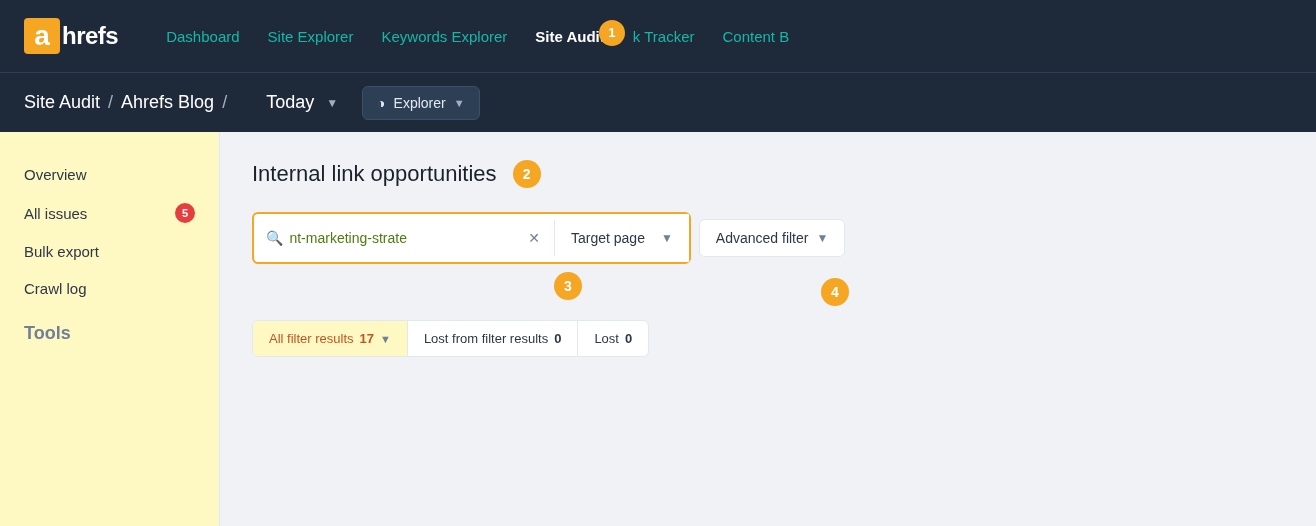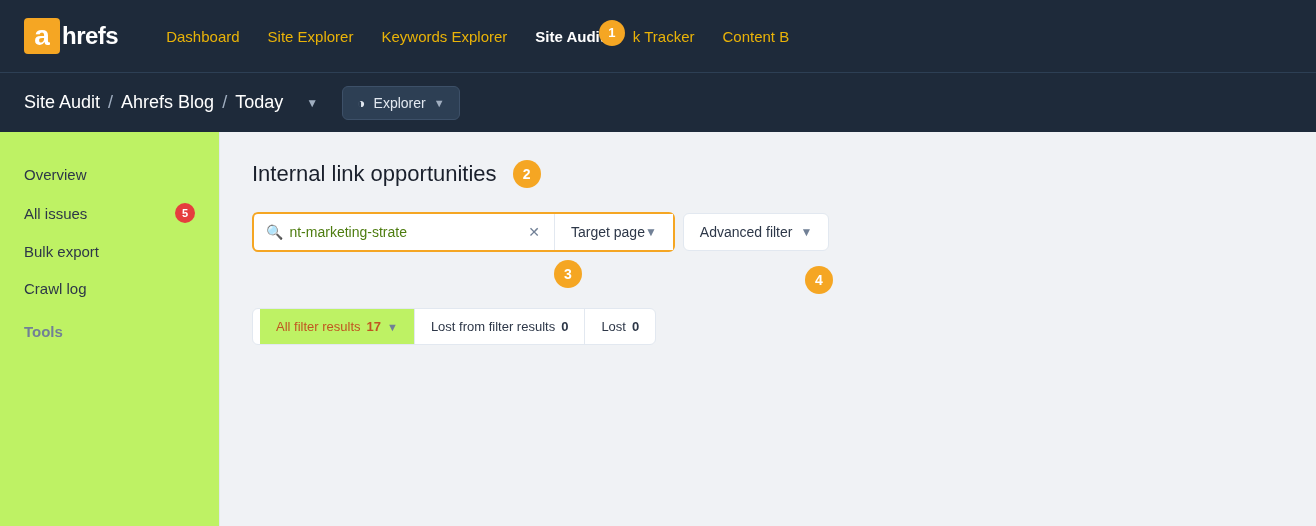--- a/index.html
+++ b/index.html
@@ -37,21 +37,21 @@
       font-size: 24px;
       font-weight: 700;
       letter-spacing: -0.5px;
     }
     .nav-links {
       display: flex;
       gap: 28px;
       margin-left: 16px;
     }
     .nav-link {
-      color: #eab308;
+      color: #14b8a6;
       font-size: 15px;
       text-decoration: none;
       cursor: pointer;
       white-space: nowrap;
     }
     .nav-link.active {
       color: #fff;
       font-weight: 600;
     }
     .nav-notification {
@@ -94,22 +94,23 @@
     .breadcrumb-sep {
       color: #a0aec0;
       font-size: 18px;
     }
     .breadcrumb-item {
       color: #fff;
     }
     .breadcrumb-item.with-arrow {
       display: flex;
       align-items: center;
-      gap: 23px;
-      cursor: pointer;
+      gap: 12px;
+      cursor: pointer;
+      margin-left: 31px;
     }
     .breadcrumb-item.with-arrow .arrow-down {
       font-size: 12px;
       color: #a0aec0;
     }
     .segment-btn {
       background: #2d3f54;
       border: 1px solid #3d5068;
       color: #e2e8f0;
       border-radius: 6px;
@@ -128,21 +129,21 @@
     
     .main-content {
       display: flex;
       height: calc(526px - 72px - 60px);
       background: #f0f2f5;
     }
 
     
     .sidebar {
       width: 220px;
-      background: #bef264;
+      background: #fef9c3;
       padding: 24px 0;
       border-right: 1px solid #e2e8f0;
       flex-shrink: 0;
     }
     .sidebar-item {
       padding: 10px 24px;
       font-size: 15px;
       color: #2d3748;
       cursor: pointer;
       display: flex;
@@ -158,21 +159,21 @@
       min-width: 20px;
       height: 20px;
       border-radius: 50%;
       display: flex;
       align-items: center;
       justify-content: center;
       padding: 0 4px;
     }
     .sidebar-section-title {
       padding: 16px 24px 8px;
-      font-size: 15px;
+      font-size: 18px;
       font-weight: 700;
       color: #718096;
       text-transform: none;
     }
 
     
     .content-area {
       flex: 1;
       padding: 28px 32px;
       overflow: auto;
@@ -237,22 +238,22 @@
       padding: 2px;
     }
     .filter-divider {
       width: 1px;
       height: 36px;
       background: #e2e8f0;
     }
     .target-page-btn {
       display: flex;
       align-items: center;
-      gap: 0;
-      padding: 10px 16px;
+      gap: 16px;
+      padding: 16px 16px;
       font-size: 14px;
       color: #2d3748;
       cursor: pointer;
       background: #fff;
       border: none;
       outline: none;
       white-space: nowrap;
       justify-content: space-between;
     }
     .target-page-btn .dropdown-arrow {
@@ -307,23 +308,22 @@
       display: flex;
       align-items: center;
       gap: 6px;
       white-space: nowrap;
       border-right: 1px solid #e2e8f0;
     }
     .filter-tab:last-child {
       border-right: none;
     }
     .filter-tab.active {
-      background: #bef264;
+      background: #fef9c3;
       color: #c05621;
-      margin-left: 7px;
     }
     .filter-tab-count {
       font-weight: 600;
     }
     .filter-tab-arrow {
       font-size: 11px;
       color: #718096;
     }
     .filter-outer-row {
       display: flex;

